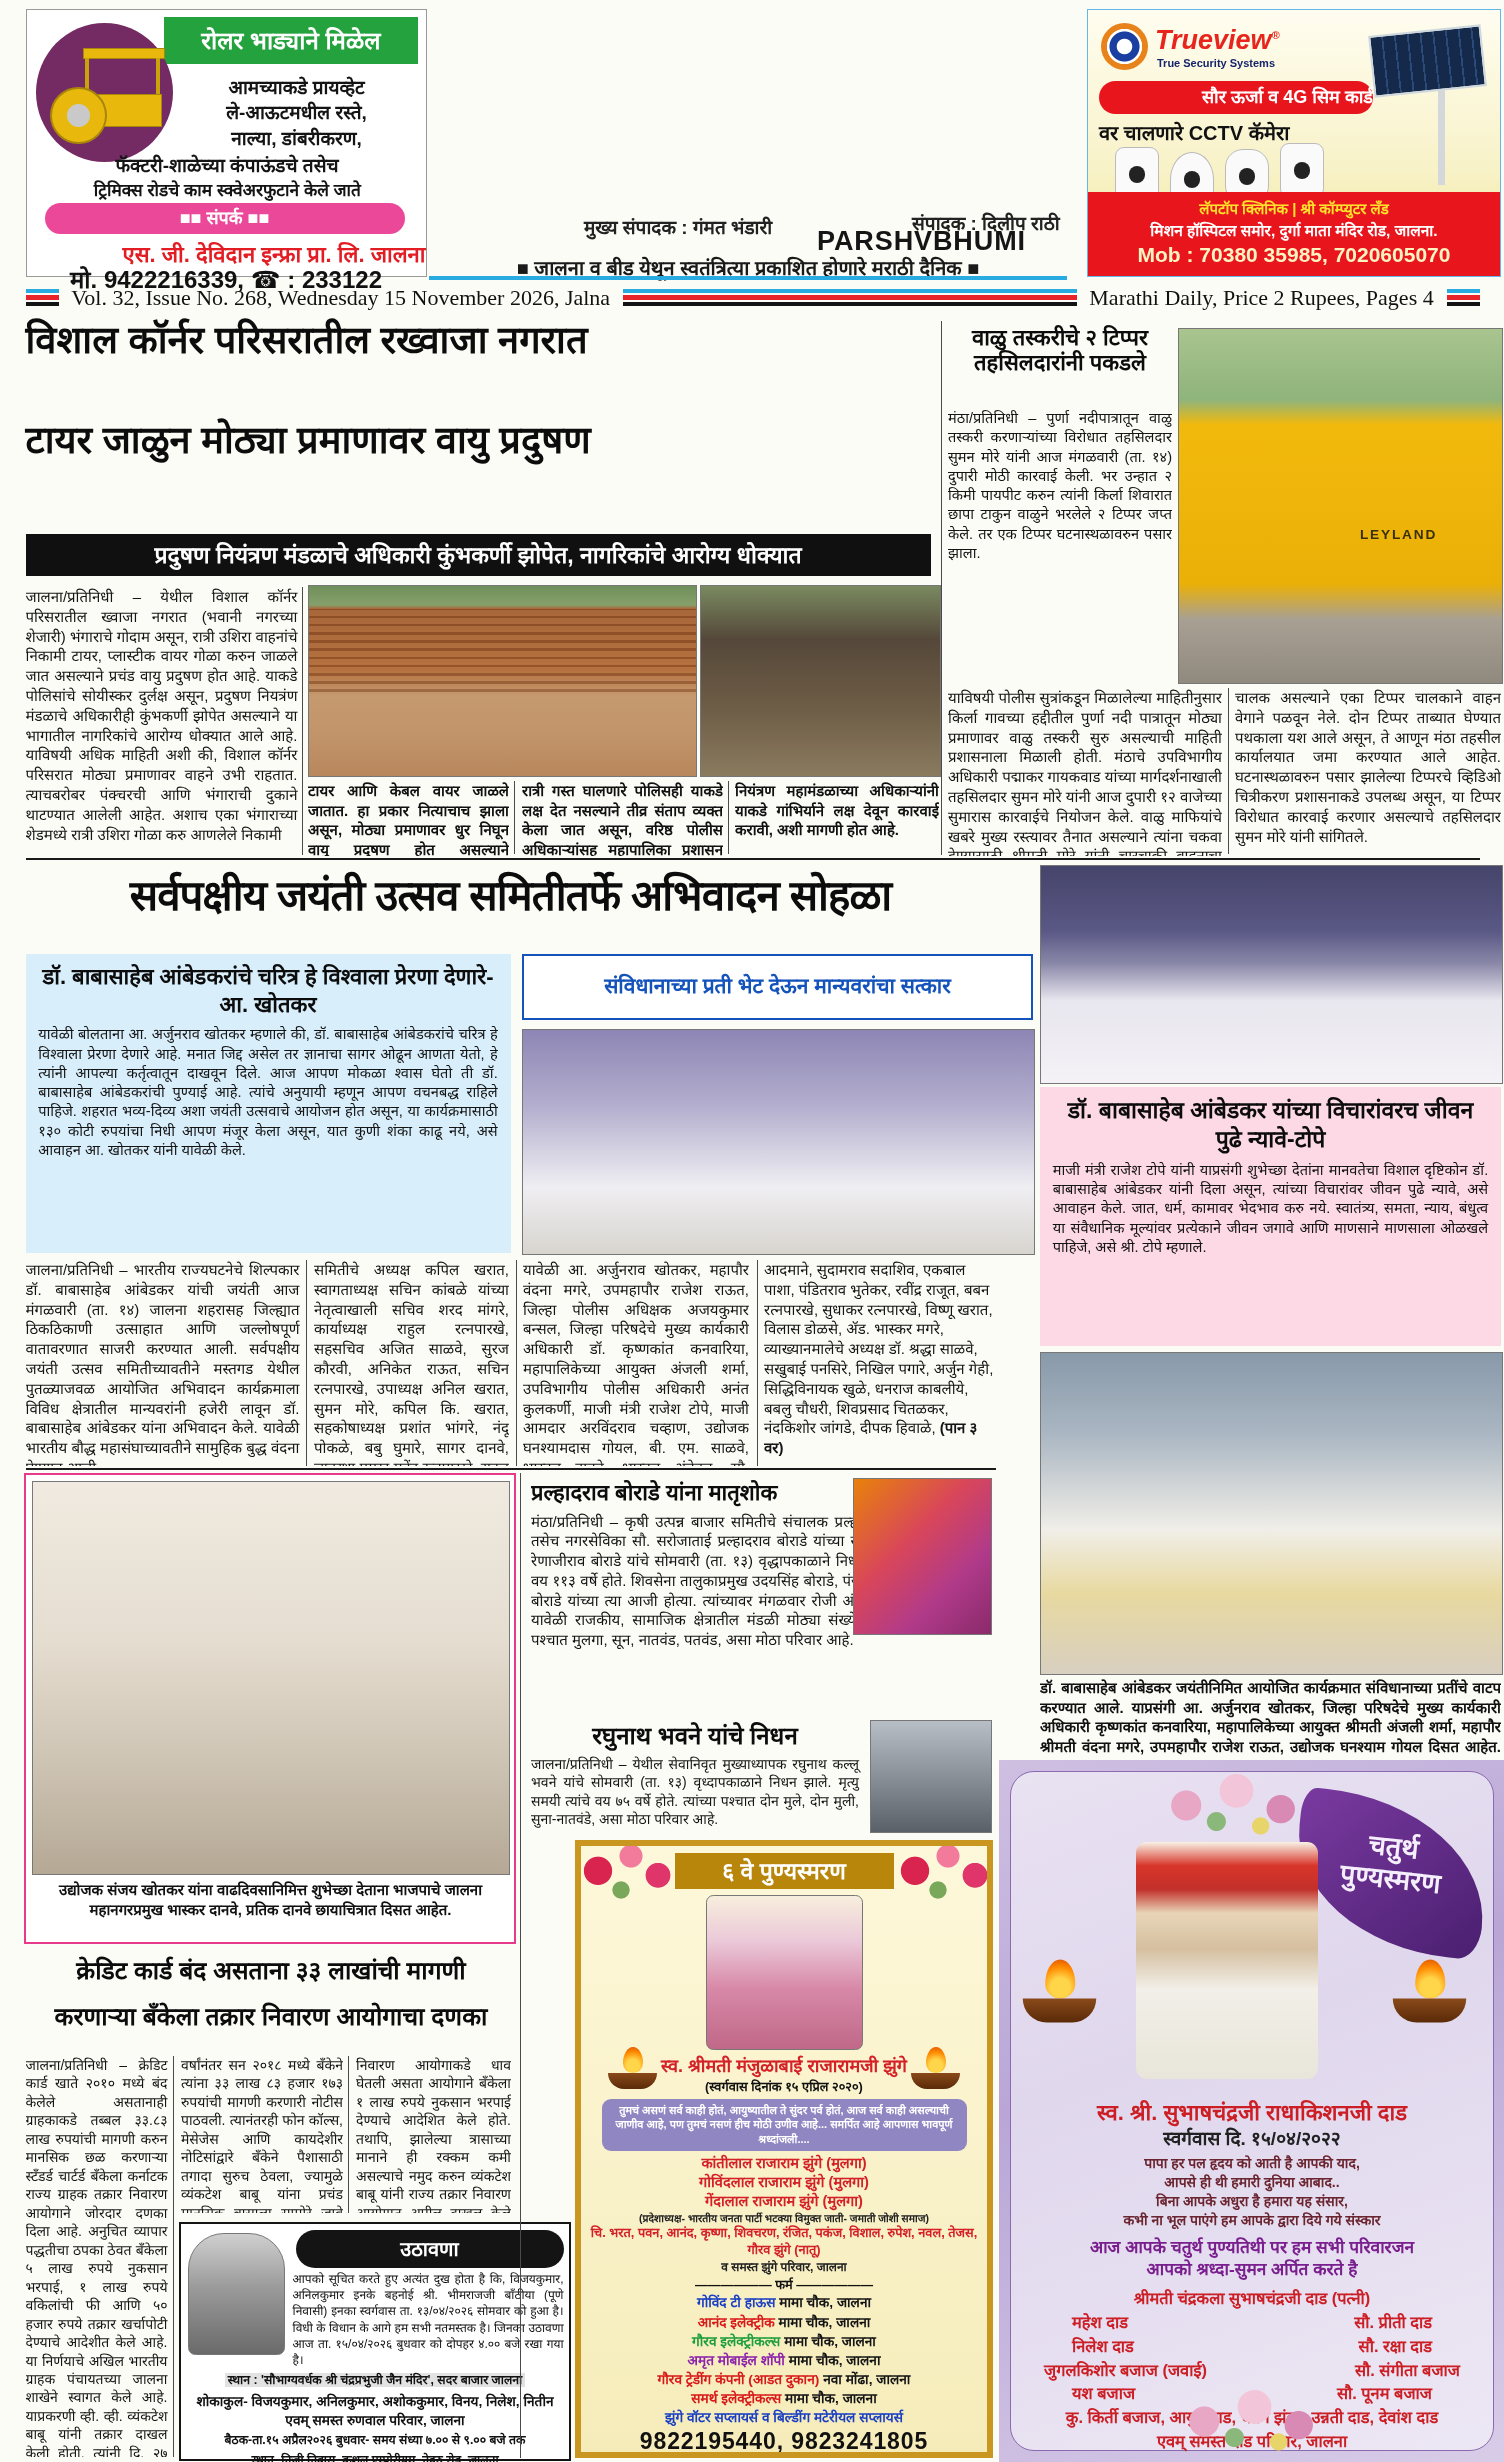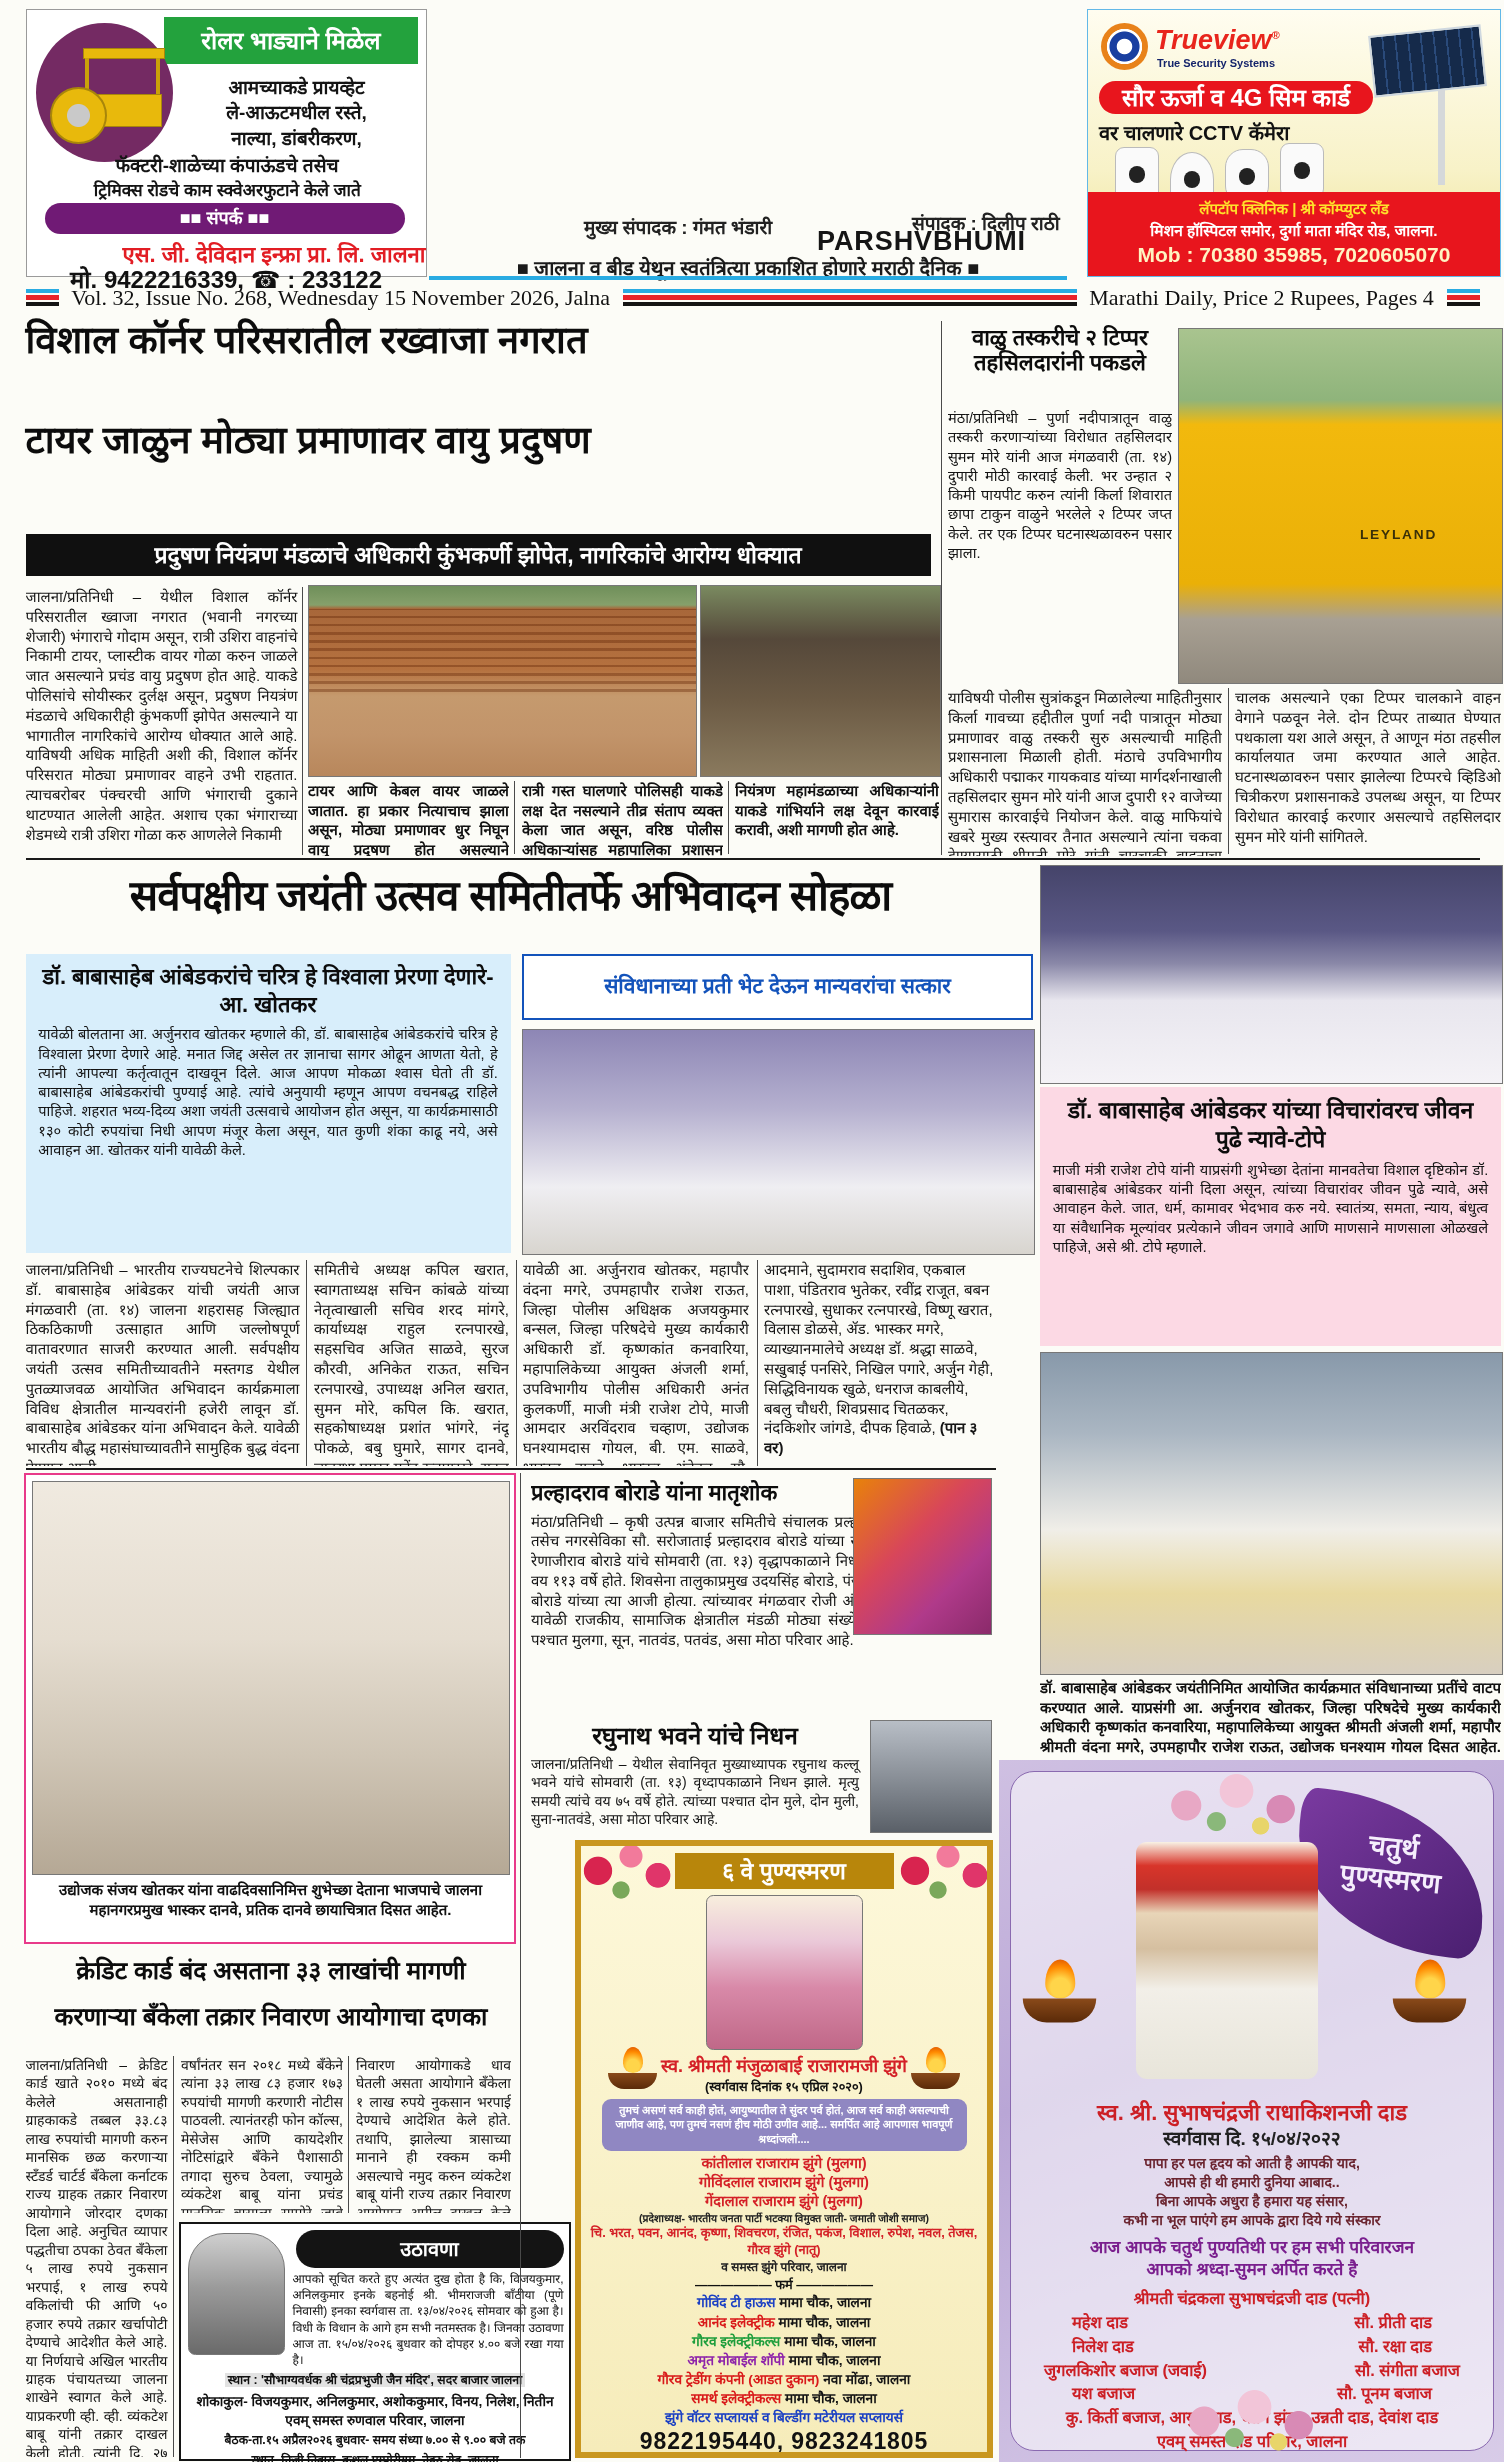--- a/index.html
+++ b/index.html
@@ -17,35 +17,35 @@
   .roller-ad{left:25.5px;top:9px;width:399px;height:266px;border:1.8px solid #9a9a9a;background:#fff;}
   .roller-green{position:absolute;left:137px;top:7.3px;right:7.3px;height:47px;background:#23a23d;
      color:#fff;font-weight:800;font-size:24px;line-height:47px;text-align:center;}
   .roller-ellipse{position:absolute;left:9px;top:12.8px;width:137px;height:139px;background:#742a63;border-radius:50%;}
   .drum{position:absolute;left:14.6px;top:64px;width:53px;height:53px;border-radius:50%;
         background:radial-gradient(circle at 50% 50%, #c9c9c9 0 11px,#e8b90c 12px 100%);border:2.7px solid #a8860a;}
   .rollbody{position:absolute;left:57px;top:71px;width:67px;height:31px;background:#e8b90c;border:1.8px solid #a8860a;}
   .canopy{position:absolute;left:47px;top:25.5px;width:80px;height:9px;background:#e8b90c;border:1.8px solid #a8860a;}
   .post{position:absolute;width:4.6px;height:40px;background:#caa20a;top:35px;}
   .roller-line{font-size:19px;font-weight:700;color:#141414;text-align:center;}
-  .contact-pill{position:absolute;left:18px;top:193px;width:360px;height:31px;background:#701a75;border-radius:15.5px;
+  .contact-pill{position:absolute;left:18px;top:193px;width:360px;height:31px;background:#ec4899;border-radius:15.5px;
      color:#fff;font-weight:800;font-size:18px;line-height:31px;text-align:center;}
   .roller-company{position:absolute;left:0;top:228px;width:399px;text-align:right;color:#e21d24;font-weight:800;font-size:22px;}
   .roller-phone{position:absolute;left:0;top:254px;width:399px;text-align:center;color:#111;font-weight:800;font-size:24px;top:252px;}
   .tv-ad{left:1087px;top:9px;width:412px;height:266px;border:1.8px solid #62b8e8;background:linear-gradient(180deg,#fffdf0 0%,#f8f2c8 60%,#f5eebb 70%);}
   .tv-band{position:absolute;left:0;bottom:0;width:100%;height:84px;background:#e8151d;text-align:center;}
   .tv-b1{color:#ffe22b;font-weight:800;font-size:15px;margin-top:5.5px;}
   .tv-b2{color:#fff;font-weight:700;font-size:15.5px;margin-top:1.8px;}
   .tv-b3{color:#fff3c2;font-weight:800;font-size:21px;margin-top:1.8px;}
   .tv-logo-ring{position:absolute;left:12.8px;top:12.8px;width:47px;height:47px;border-radius:50%;
       background:radial-gradient(circle at 50% 50%, #fff 0 7.3px, #1a3fa0 8.2px 14.6px, #fff 15.5px 17.3px, #e8821a 18px 24px);}
   .tv-brand{position:absolute;left:67px;top:14.6px;font-style:italic;font-weight:800;font-size:27px;color:#e8251c;}
   .tv-sub{position:absolute;left:69px;top:47px;font-weight:700;font-size:11px;color:#15246b;}
   .tv-pill{position:absolute;left:11px;top:71px;width:274px;height:33px;border-radius:16.4px;background:#e8151d;
-      color:#fff;font-weight:800;font-size:24px;line-height:33px;text-align:center;}
+      color:#fff;font-weight:800;font-size:18px;line-height:33px;text-align:right;}
   .tv-line{position:absolute;left:11px;top:109px;width:274px;color:#111;font-weight:800;font-size:20px;}
   .panel{position:absolute;right:16.4px;top:20px;width:109px;height:58px;border:2.7px solid #cfd8df;transform:rotate(-6deg);
       background:repeating-linear-gradient(90deg,#152a4a 0 11px,#2a4a7a 11px 12.8px);}
   .pole{position:absolute;right:55px;top:80px;width:7.3px;height:95px;background:#d5d8da;}
   .cam{position:absolute;width:42px;height:53px;background:#fafafa;border:0.9px solid #bbb;border-radius:9px;}
   .cam::before{content:"";position:absolute;left:50%;top:50%;width:16.4px;height:16.4px;margin:-8.2px 0 0 -8.2px;border-radius:50%;background:#222;}
   
   .mast-title{left:415px;top:5.5px;width:666px;text-align:center;color:#e31f26;font-weight:800;font-size:126px;line-height:1.35;letter-spacing:-1.8px;}
   .mast-ed{font-size:19px;font-weight:700;color:#222;}
   .mast-latin{font-size:27px;font-weight:800;color:#151515;letter-spacing:0.9px;}

